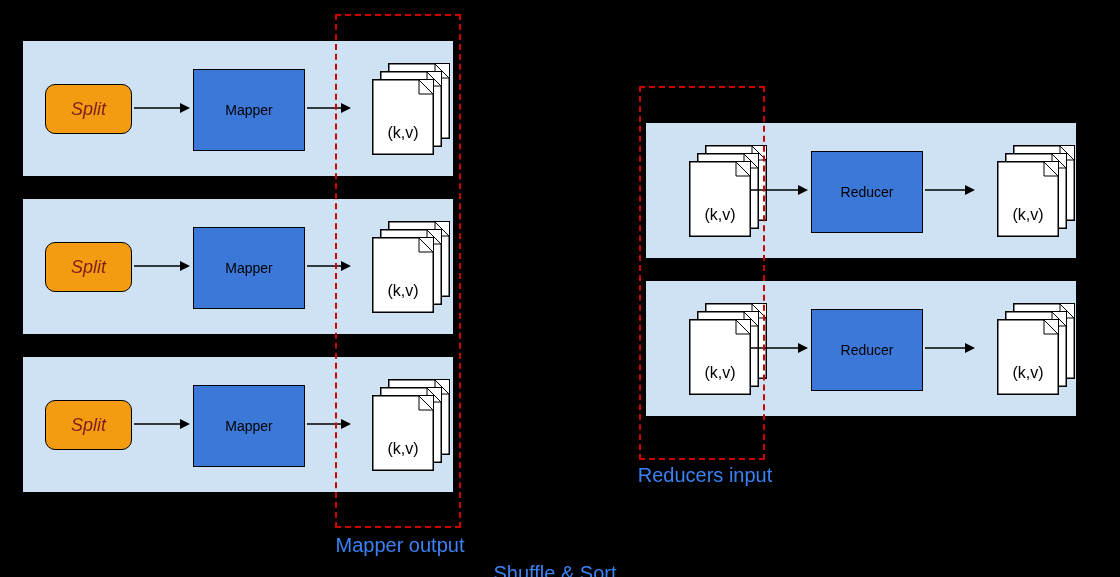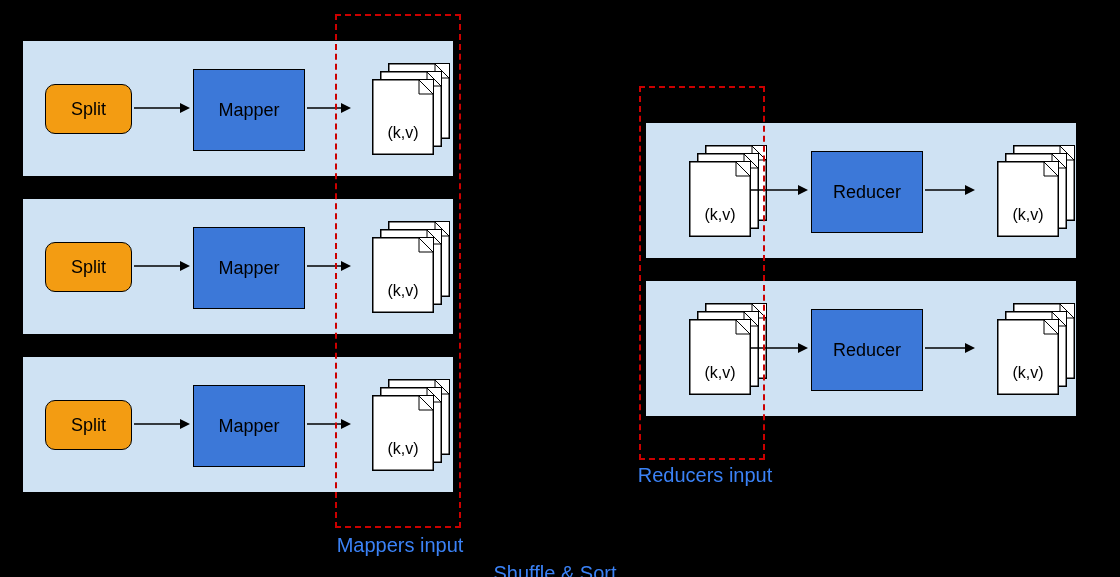--- a/index.html
+++ b/index.html
@@ -18,30 +18,31 @@
   }
   .split {
     position: absolute;
     background: #f39c12;
     border: 1px solid #000;
     border-radius: 10px;
     display: flex;
     align-items: center;
     justify-content: center;
     font-size: 18px;
-    color: #000000;
+    color: #7f1d1d;
+    font-style: italic;
   }
   .proc {
     position: absolute;
     background: #3c78d8;
     border: 1px solid #000;
     display: flex;
     align-items: center;
     justify-content: center;
-    font-size: 18px;
+    font-size: 14px;
     color: #000;
   }
   .docstack {
     position: absolute;
     margin-left: 21px;
   }
   .doc {
     position: absolute;
     background: #fff;
     border: 1px solid #000;
@@ -242,20 +243,20 @@
       <path d="M46 0 V14 H60" fill="none" stroke="#000" stroke-width="1"></path>
       <text x="30" y="58" text-anchor="middle" font-size="16" font-family="Arial">(k,v)</text>
     </svg>
   </div>
 </div>
 
 <div class="dashed-region" style="left:335px; top:14px; width:122px; height:510px;"></div>
 <div class="dashed-region" style="left:639px; top:86px; width:122px; height:370px;"></div>
 
 <div class="footer-label" style="left:320px; top:534px; width:160px;">
-  <span>Mappers input</span>
+  <span>Mapper output</span>
 </div>
 <div class="footer-label" style="left:475px; top:562px; width:160px;">
   <span>Shuffle &amp; Sort</span>
 </div>
 <div class="footer-label" style="left:625px; top:464px; width:160px;">
   <span>Reducers input</span>
 </div>
 
 </body></html>

